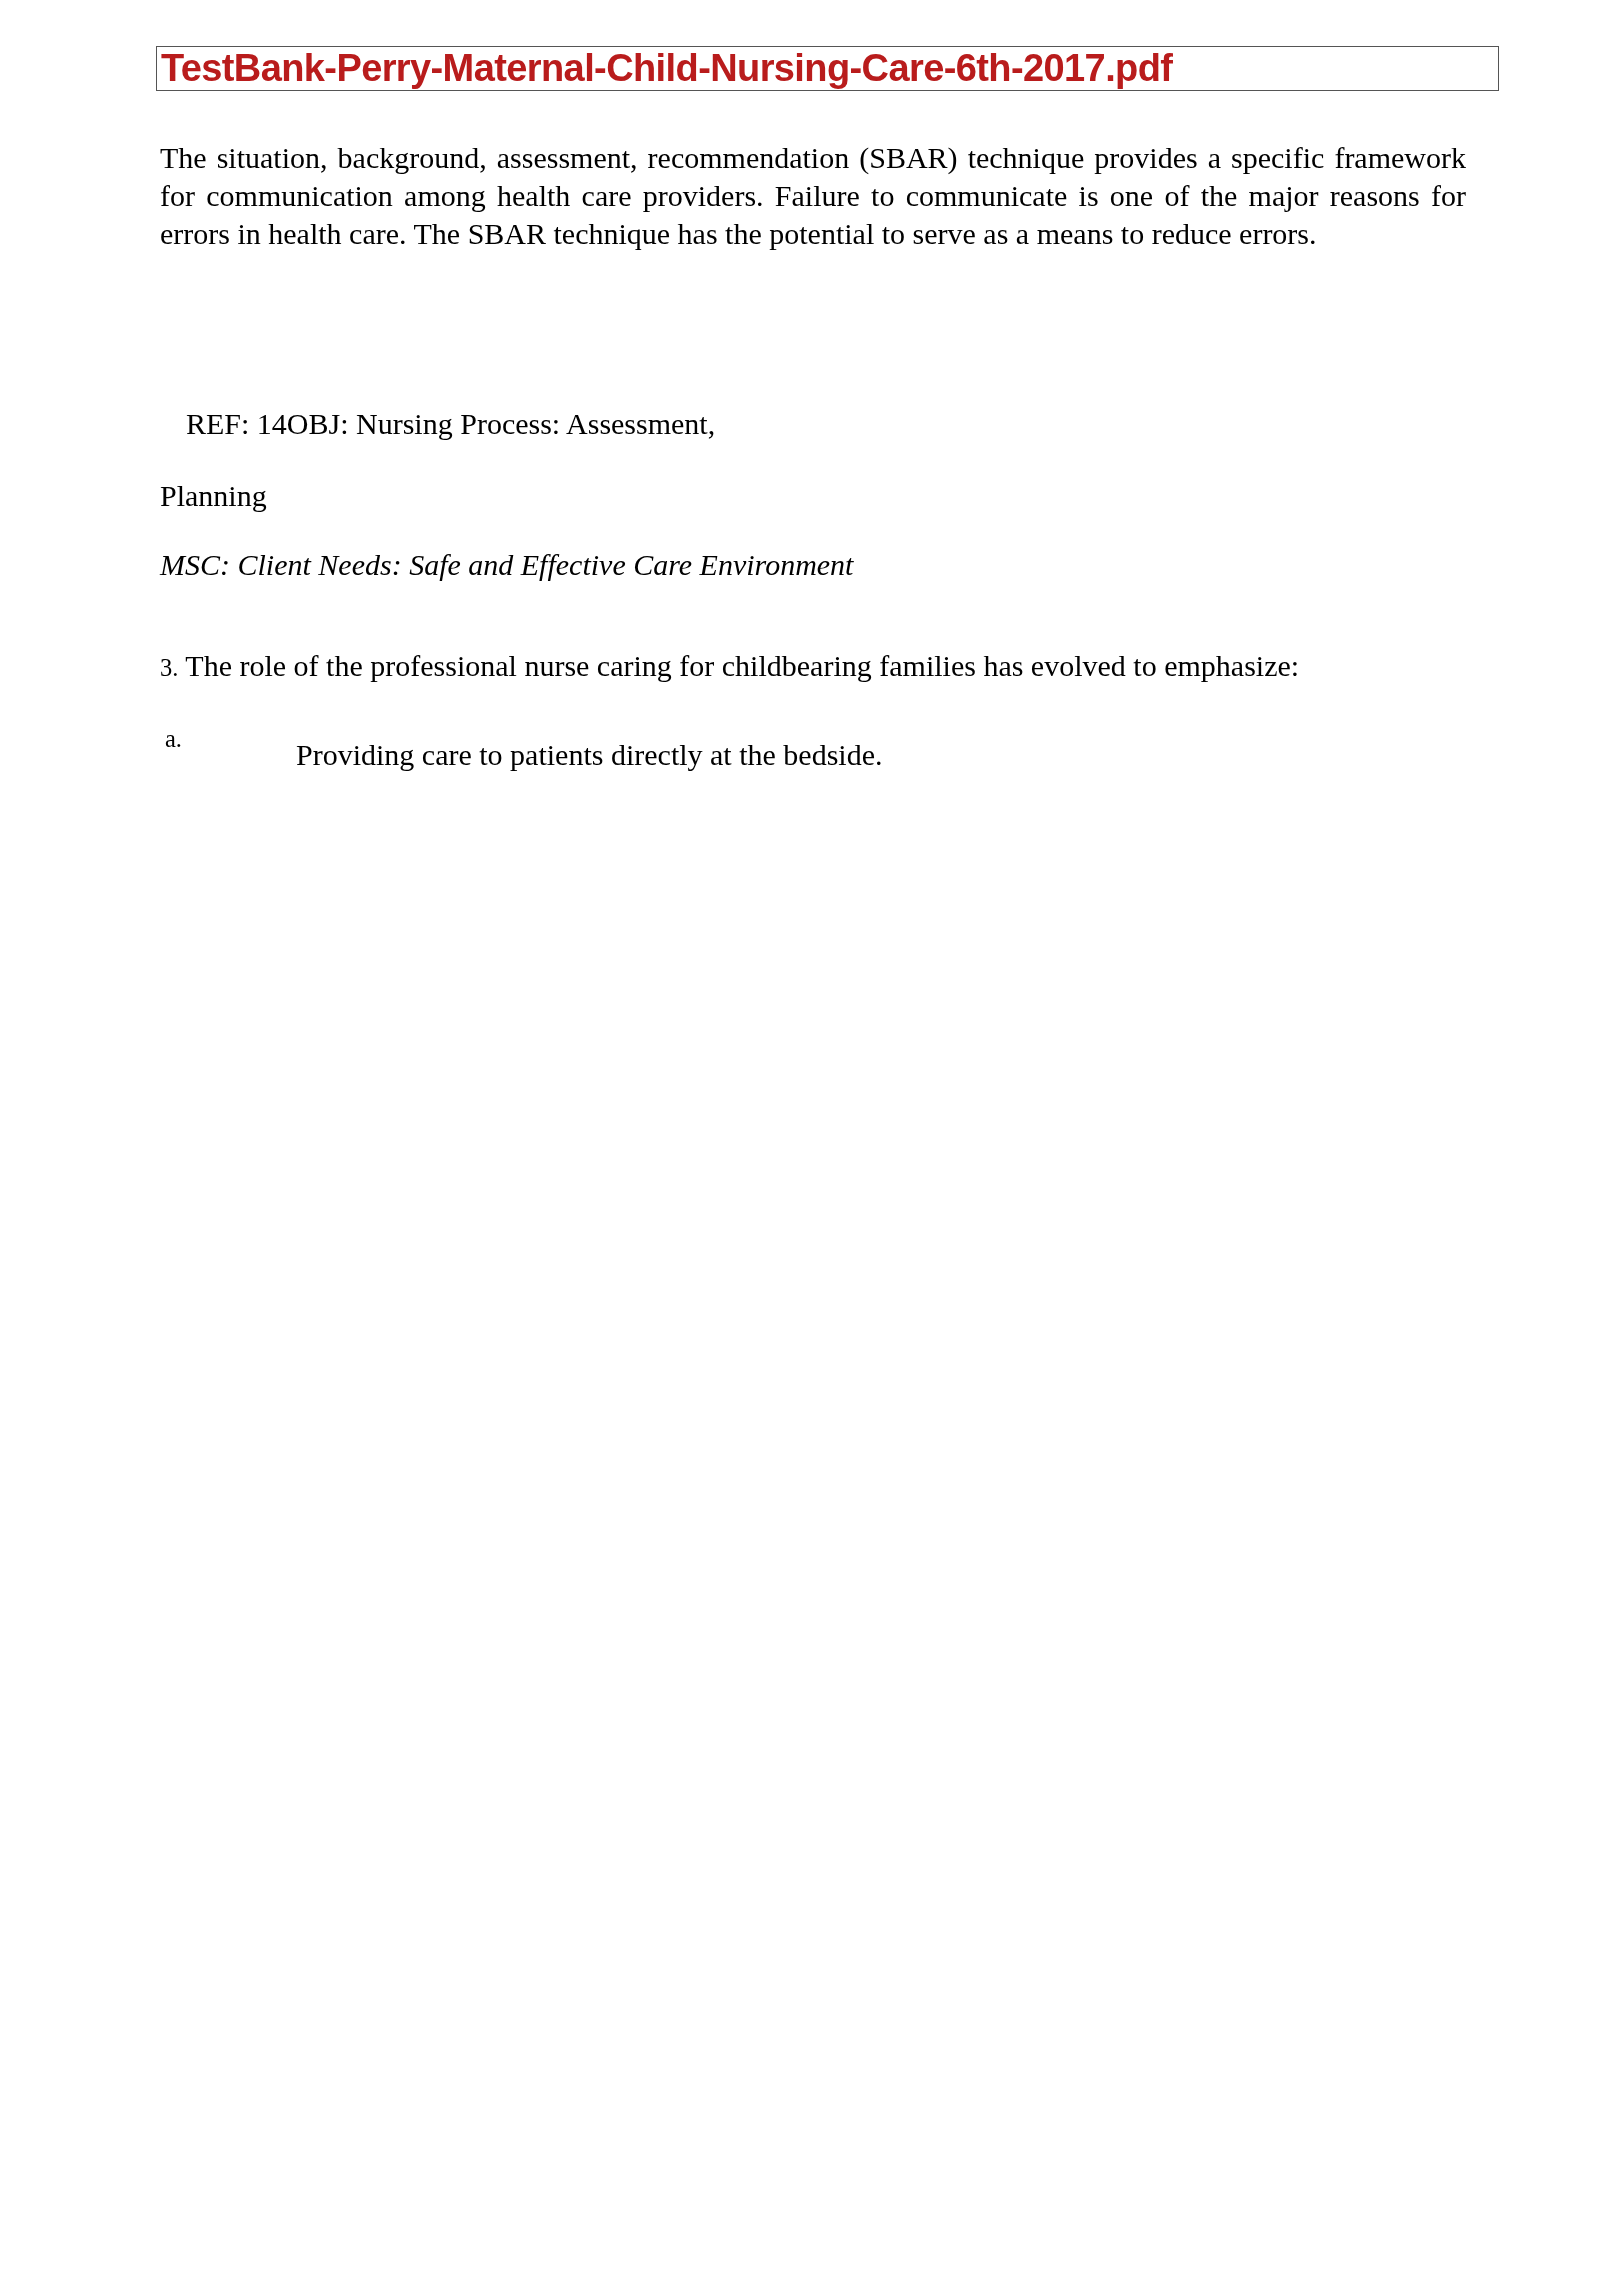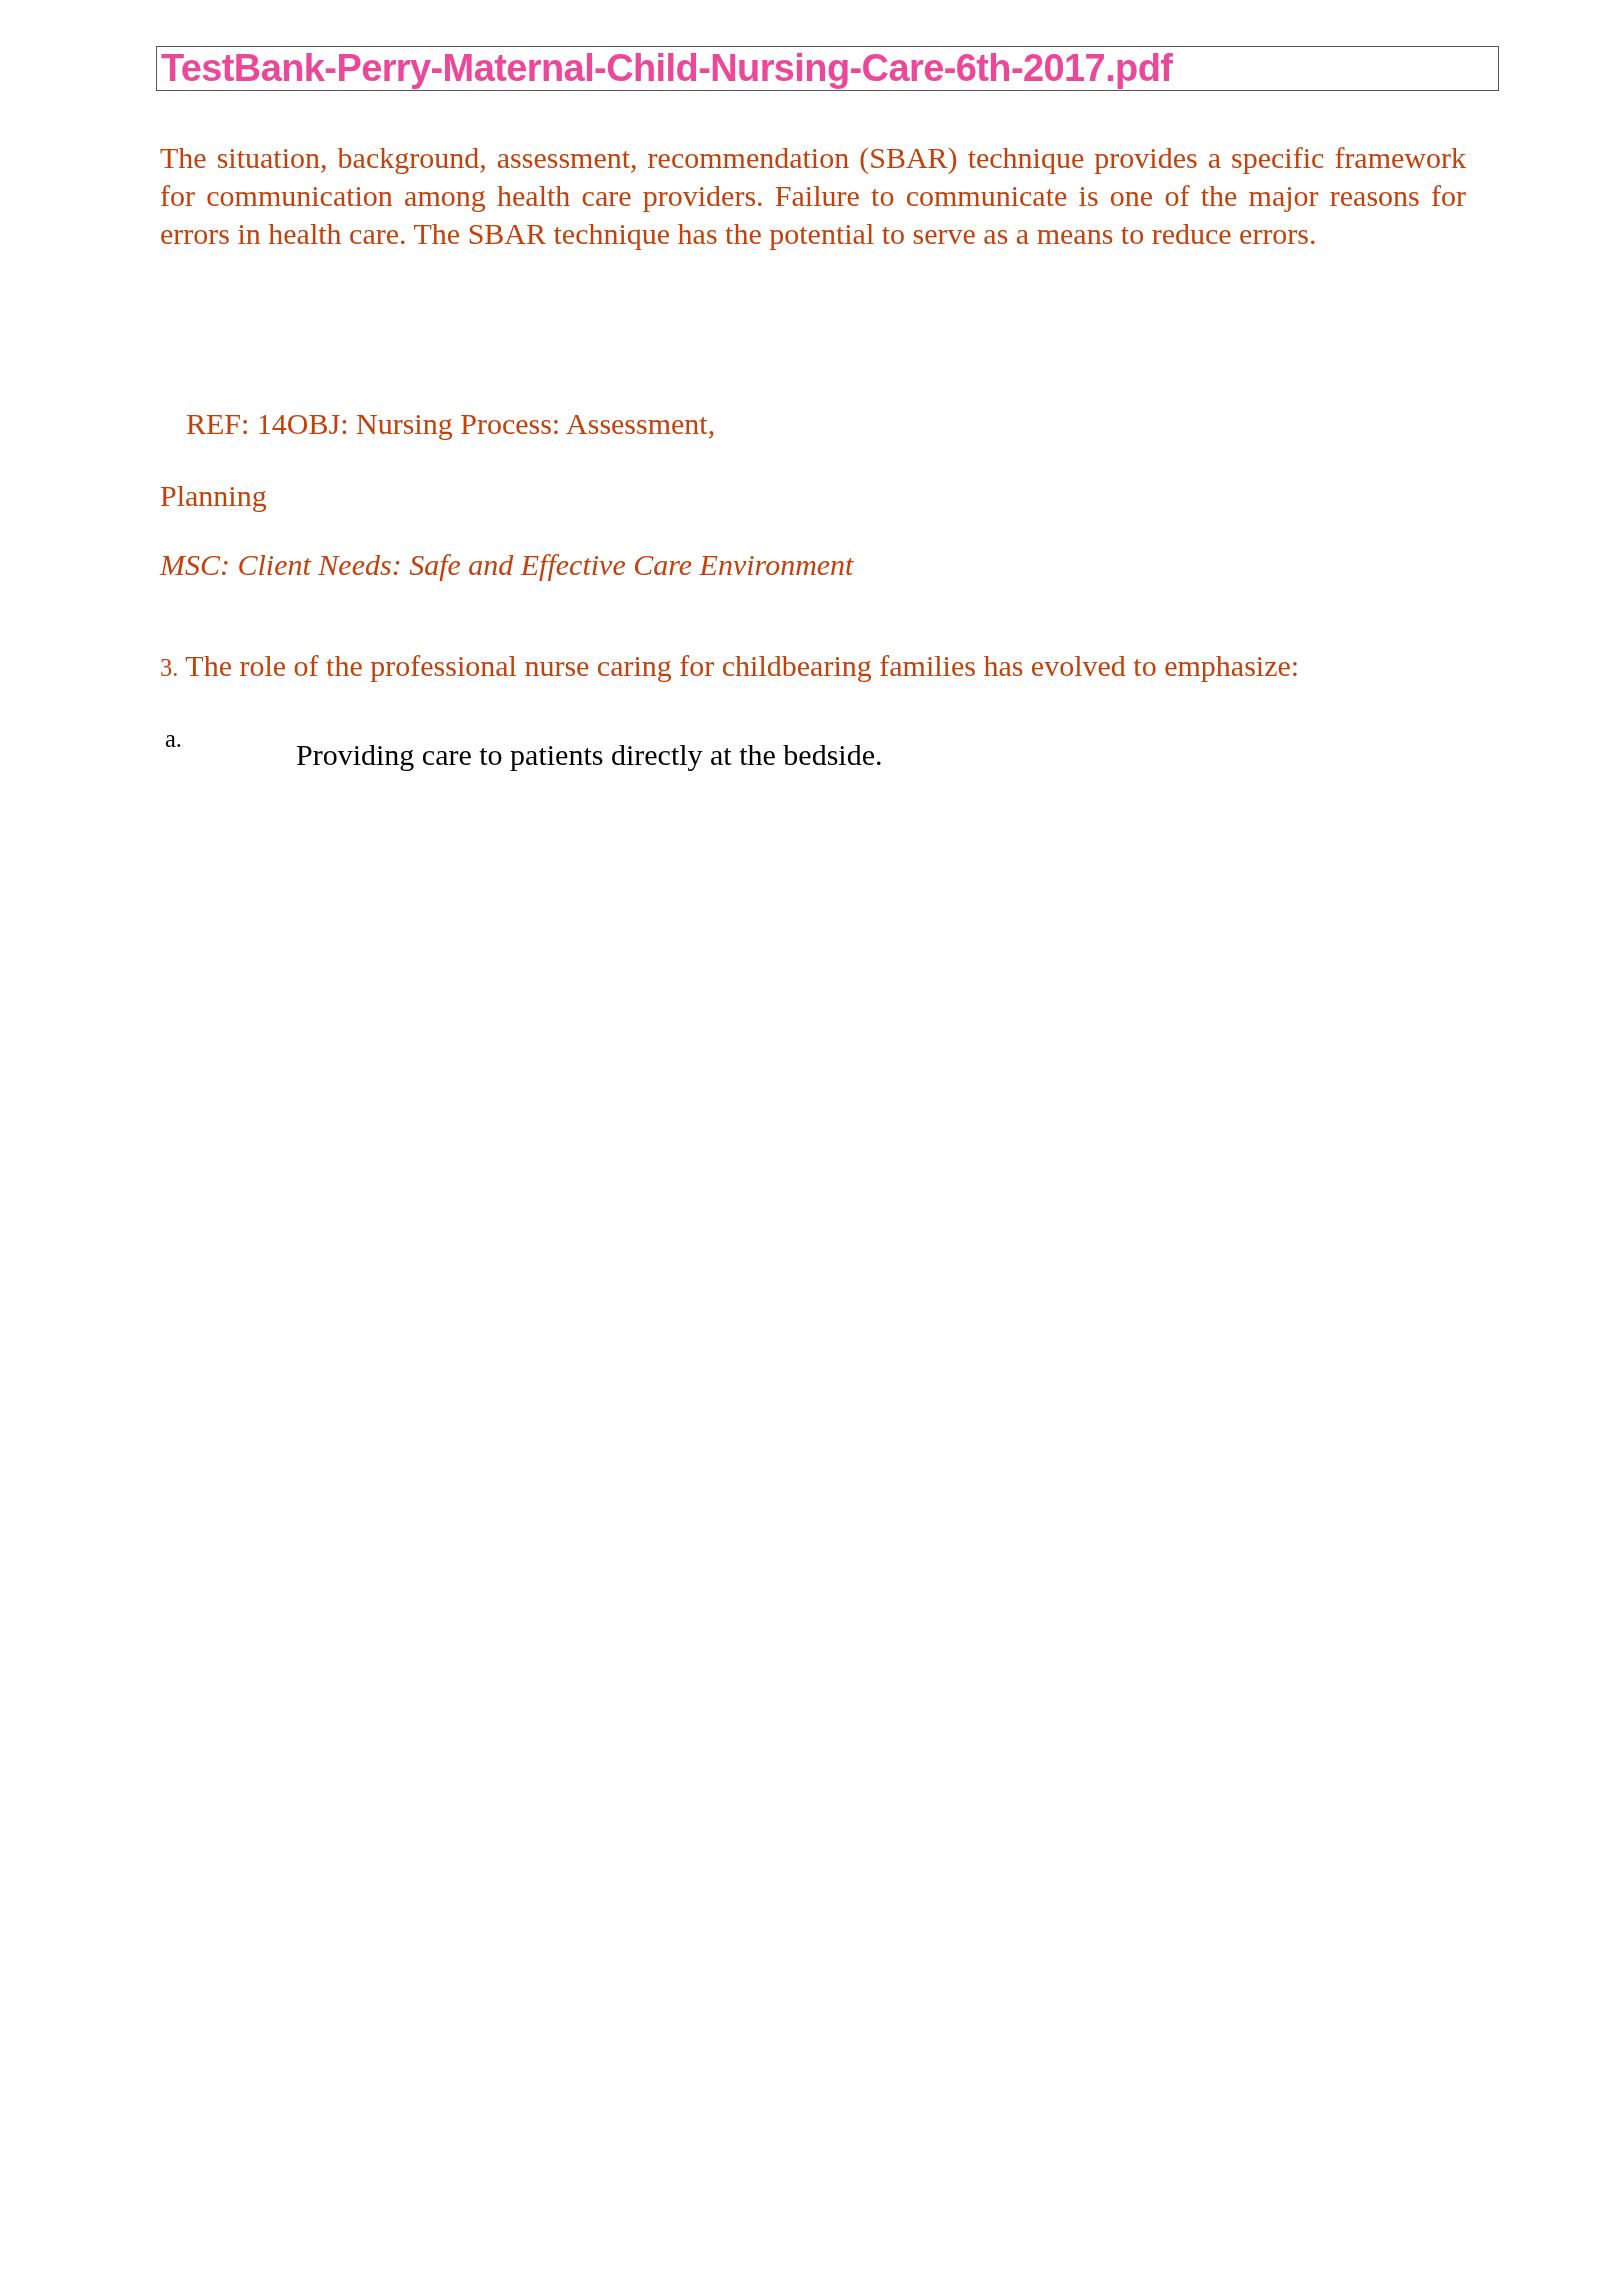--- a/index.html
+++ b/index.html
@@ -35,28 +35,28 @@
     .header-title {
       position: absolute;
       left: 3.9px;
       top: -1px;
       font-family: "Liberation Sans", "DejaVu Sans", sans-serif;
       font-weight: bold;
       font-size: 38px;
       line-height: 45px;
       letter-spacing: -0.6px;
       white-space: nowrap;
-      color: #ec4899;
+      color: #b91c1c;
     }
     .body-text {
       position: absolute;
       left: 160px;
       font-size: 30px;
       line-height: 38px;
-      color: #c2410c;
+      color: #000000;
     }
     .para {
       top: 139px;
       width: 1306px;
       text-align: justify;
       text-align-last: left;
     }
     .line {
       white-space: nowrap;
     }

